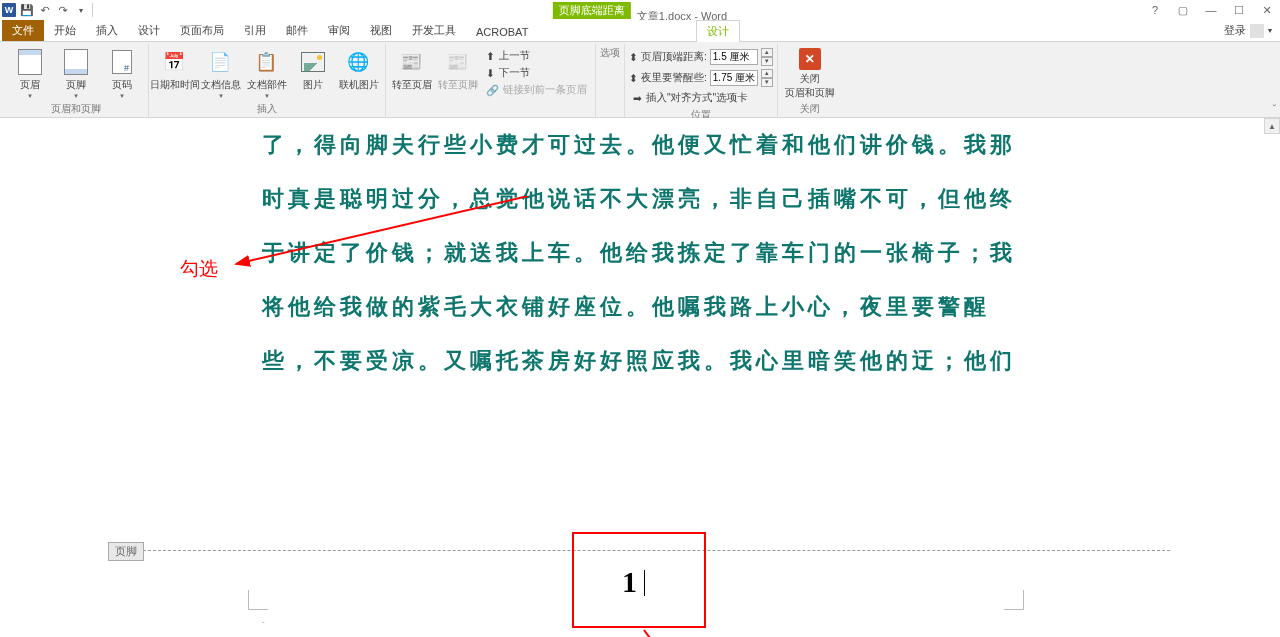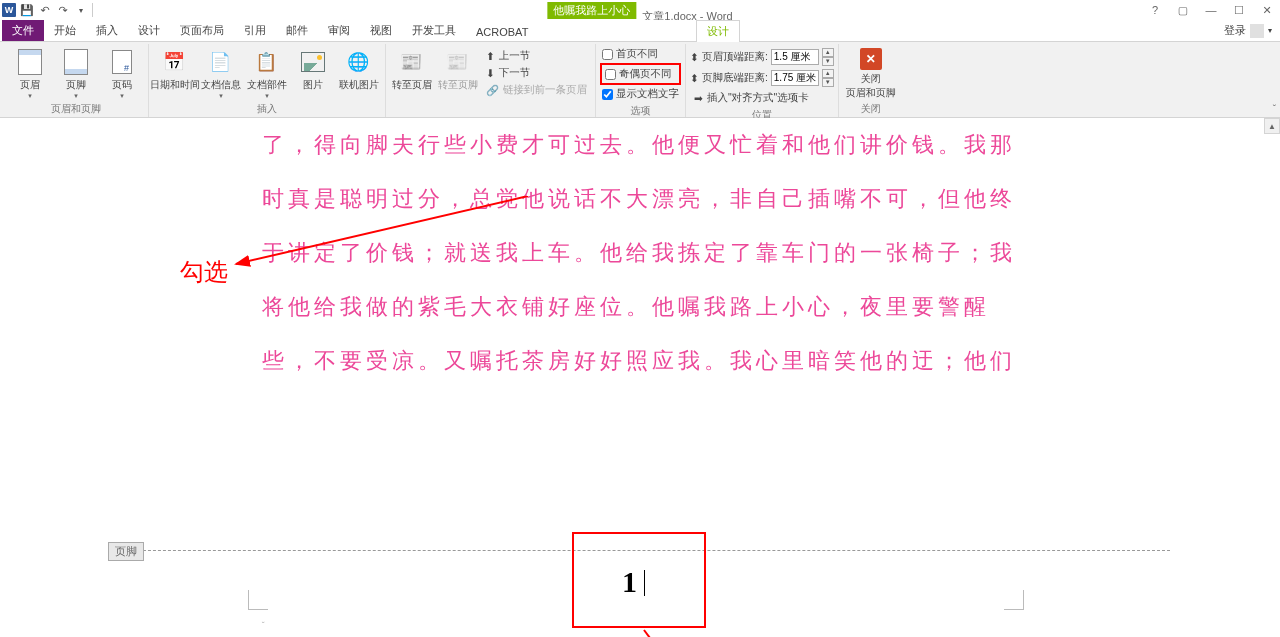--- a/index.html
+++ b/index.html
@@ -11,21 +11,21 @@
     .qat-icon { width: 14px; height: 14px; display: flex; align-items: center; justify-content: center; font-size: 11px; color: #555; cursor: pointer; }
     .qat-sep { width: 1px; height: 14px; background: #ccc; }
     .titlebar-center { position: absolute; left: 50%; transform: translateX(-50%); display: flex; align-items: center; font-size: 11px; gap: 6px; }
     .context-tab-label { background: #7fba00; color: #fff; padding: 1px 6px; }
     .doc-title { color: #666; margin-top: 12px; }
     .titlebar-right { position: absolute; right: 2px; display: flex; align-items: center; gap: 6px; }
     .win-btn { width: 22px; height: 16px; display: flex; align-items: center; justify-content: center; font-size: 11px; color: #666; cursor: pointer; }
     
     .ribbon-tabs { height: 22px; background: #fff; display: flex; align-items: flex-end; padding-left: 2px; position: relative; border-bottom: 1px solid #d4d4d4; }
     .ribbon-tab { padding: 3px 10px; font-size: 11px; color: #444; cursor: pointer; }
-    .ribbon-tab.file { background: #701a75; color: #fff; }
+    .ribbon-tab.file { background: #a16207; color: #fff; }
     .ribbon-tab.context { background: #fff; border: 1px solid #d4d4d4; border-bottom: none; color: #7fba00; position: relative; top: 1px; }
     .login-label { position: absolute; right: 8px; top: 3px; font-size: 11px; color: #444; display: flex; align-items: center; gap: 4px; }
     .avatar { width: 14px; height: 14px; background: #e0e0e0; }
     
     .ribbon { height: 76px; background: #f1f1f1; border-bottom: 1px solid #d4d4d4; display: flex; padding: 2px 4px 0 4px; position: relative; }
     .ribbon-group { display: flex; flex-direction: column; border-right: 1px solid #ddd; padding: 0 4px; }
     .group-content { flex: 1; display: flex; align-items: flex-start; gap: 2px; padding-top: 2px; }
     .group-label { font-size: 10px; color: #777; text-align: center; padding: 2px 0; }
     .big-btn { display: flex; flex-direction: column; align-items: center; width: 44px; cursor: pointer; padding-top: 2px; }
     .big-btn .icon-box { width: 28px; height: 28px; display: flex; align-items: center; justify-content: center; font-size: 18px; }
@@ -41,34 +41,34 @@
     .spin-input input { width: 48px; height: 16px; font-size: 10px; border: 1px solid #ababab; padding: 0 2px; background: #fff; }
     .spin-btns { display: flex; flex-direction: column; }
     .spin-btns span { font-size: 6px; line-height: 5px; color: #555; cursor: pointer; border: 1px solid #ababab; background: #f3f3f3; padding: 1px 2px; }
     .close-x { width: 22px; height: 22px; background: #d24726; color: #fff; display: flex; align-items: center; justify-content: center; font-size: 12px; font-weight: bold; border-radius: 2px; }
     .ribbon-collapse { position: absolute; right: 4px; bottom: 2px; font-size: 10px; color: #666; cursor: pointer; }
     
     .doc-area { position: absolute; top: 118px; left: 0; right: 0; bottom: 0; background: #fff; overflow: hidden; }
     .scrollbar-up { position: absolute; right: 0; top: 0; width: 16px; height: 16px; background: #f0f0f0; border: 1px solid #d4d4d4; display: flex; align-items: center; justify-content: center; font-size: 8px; color: #666; }
     
     .page { position: absolute; left: 108px; top: 0; width: 1062px; background: #fff; }
-    .body-text { font-size: 22px; color: #ec4899; line-height: 54px; letter-spacing: 4px; padding: 0 154px; font-family: "SimSun", serif; }
+    .body-text { font-size: 22px; color: #0f766e; line-height: 54px; letter-spacing: 4px; padding: 0 154px; font-family: "SimSun", serif; font-weight: bold; }
     
     .footer-divider { position: absolute; left: 108px; top: 432px; width: 1062px; border-top: 1px dashed #999; }
     .footer-tab { position: absolute; left: 108px; top: 424px; font-size: 11px; background: #e8e8e8; border: 1px solid #aaa; padding: 1px 6px; color: #666; }
     
     .page-number-box { position: absolute; left: 572px; top: 414px; width: 134px; height: 96px; border: 2px solid #f00; }
     .page-number { position: absolute; left: 622px; top: 447px; font-size: 30px; font-weight: bold; font-family: "Times New Roman", serif; }
     .cursor-line { position: absolute; left: 644px; top: 452px; width: 1px; height: 26px; background: #000; }
     
     .page-corner-l { position: absolute; left: 248px; top: 472px; width: 20px; height: 20px; border-left: 1px solid #bbb; border-bottom: 1px solid #bbb; }
     .page-corner-r { position: absolute; left: 1004px; top: 472px; width: 20px; height: 20px; border-right: 1px solid #bbb; border-bottom: 1px solid #bbb; }
     .tiny-mark { position: absolute; left: 262px; top: 502px; font-size: 8px; color: #aaa; }
     
-    .annotation-1 { position: absolute; left: 180px; top: 138px; font-size: 24px; color: #f00; font-weight: normal; }
+    .annotation-1 { position: absolute; left: 180px; top: 138px; font-size: 19px; color: #f00; font-weight: normal; }
     .arrow-1 { position: absolute; left: 228px; top: 78px; width: 310px; height: 74px; pointer-events: none; }
     .arrow-2 { position: absolute; left: 640px; top: 510px; width: 40px; height: 46px; pointer-events: none; }
     
     .pic-icon { width: 24px; height: 20px; border: 1.5px solid #677; position: relative; }
     .pic-icon::before { content: ""; position: absolute; top: 2px; right: 2px; width: 5px; height: 5px; background: #fbc02d; border-radius: 50%; }
     .pic-icon::after { content: ""; position: absolute; bottom: 0; left: 2px; right: 2px; height: 8px; background: linear-gradient(135deg, #7a9 50%, transparent 50%); }
     .hdr-icon { width: 24px; height: 26px; border: 1px solid #888; background: linear-gradient(#c5d8ef 20%, #fff 20%); }
     .ftr-icon { width: 24px; height: 26px; border: 1px solid #888; background: linear-gradient(#fff 80%, #c5d8ef 80%); }
     .num-icon { width: 20px; height: 24px; border: 1px solid #888; position: relative; background: #fff; }
     .num-icon::after { content: "#"; position: absolute; bottom: 0; right: 2px; font-size: 9px; color: #2b579a; }
@@ -79,21 +79,21 @@
 <div class="titlebar">
   <div class="titlebar-left">
     <div class="word-icon">W</div>
     <div class="qat-icon">💾</div>
     <div class="qat-icon">↶</div>
     <div class="qat-icon">↷</div>
     <div class="qat-icon" style="font-size:8px;">▾</div>
     <div class="qat-sep"></div>
   </div>
   <div class="titlebar-center">
-    <span class="context-tab-label">他嘱我路上小心</span>
+    <span class="context-tab-label">页脚底端距离</span>
     <span class="doc-title">文章1.docx - Word</span>
   </div>
   <div class="titlebar-right">
     <div class="win-btn">?</div>
     <div class="win-btn">▢</div>
     <div class="win-btn">—</div>
     <div class="win-btn">☐</div>
     <div class="win-btn">✕</div>
   </div>
 </div>
@@ -199,56 +199,38 @@
           </div>
         <div class="small-btn disabled">
             <span>🔗</span>
             <span>链接到前一条页眉</span>
           </div>
       </div>
     </div>
   </div>
 
   <div class="ribbon-group">
-    <div class="group-content">
-      <div class="small-btn-col" style="padding-top:0;">
-        <label class="check-row">
-            <input type="checkbox" style="">
-            <span>首页不同</span>
-          </label>
-        <div class="highlight-box">
-          <label class="check-row">
-              <input type="checkbox" style="">
-              <span>奇偶页不同</span>
-            </label>
-        </div>
-        <label class="check-row">
-            <input type="checkbox" checked="" style="">
-            <span>显示文档文字</span>
-          </label>
-      </div>
-    </div>
     <div class="group-label">选项</div>
   </div>
 
   <div class="ribbon-group">
     <div class="group-content">
       <div class="small-btn-col" style="gap:3px;">
         <div class="spin-input">
           <span>⬍</span>
           <span>页眉顶端距离:</span>
           <input value="1.5 厘米" style="">
           <div class="spin-btns">
               <span>▲</span>
               <span>▼</span>
             </div>
         </div>
         <div class="spin-input">
           <span>⬍</span>
-          <span>页脚底端距离:</span>
+          <span>夜里要警醒些:</span>
           <input value="1.75 厘米" style="">
           <div class="spin-btns">
               <span>▲</span>
               <span>▼</span>
             </div>
         </div>
         <div class="small-btn">
             <span>➡</span>
             <span>插入"对齐方式"选项卡</span>
           </div>

